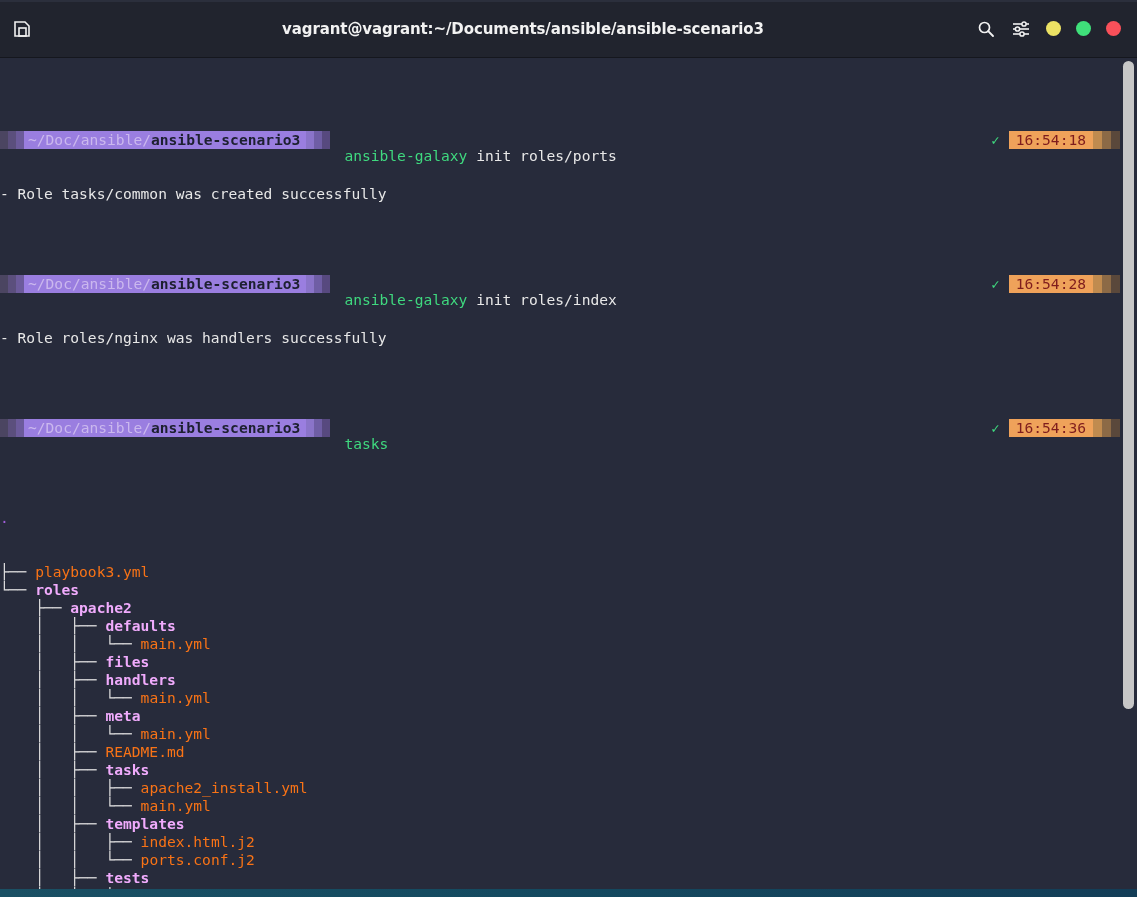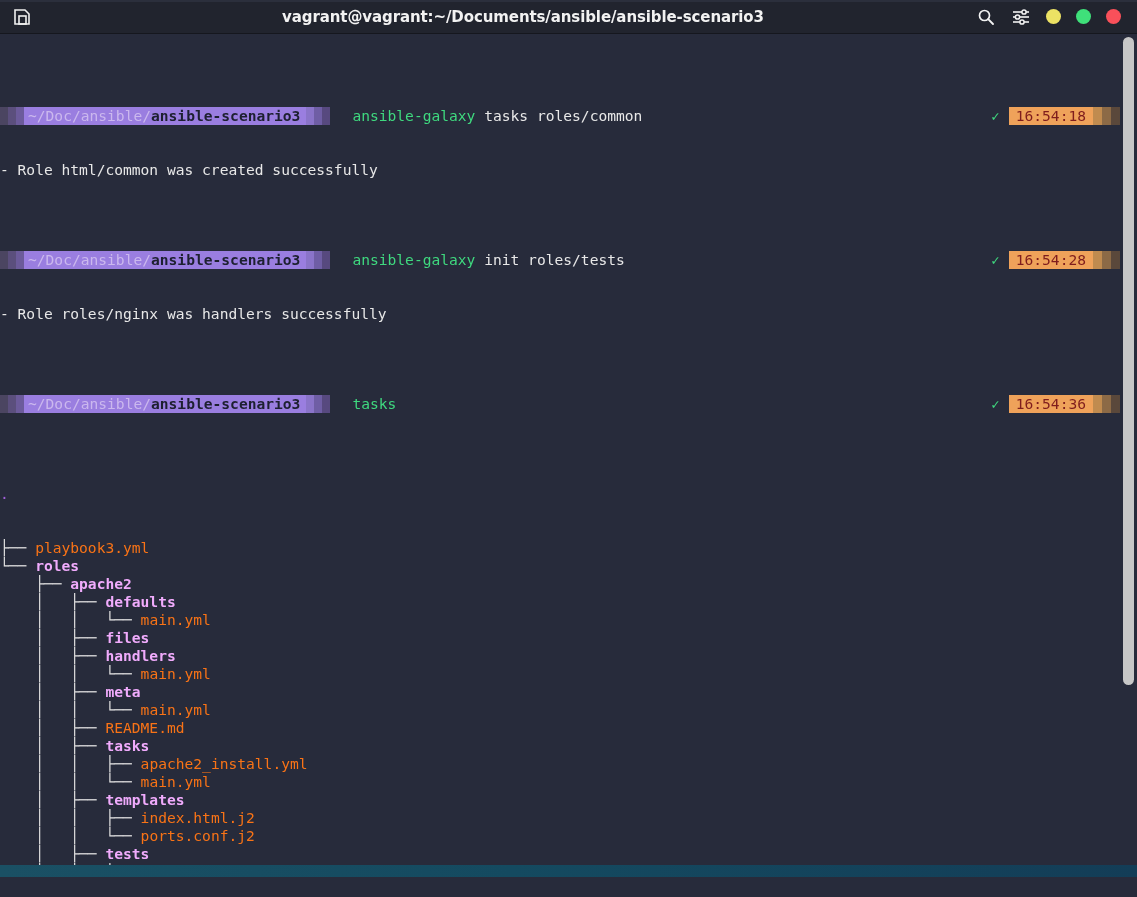--- a/index.html
+++ b/index.html
@@ -8,21 +8,21 @@
     width: 1137px;
     height: 897px;
     overflow: hidden;
     background: #272b3b;
     font-family: "DejaVu Sans Mono", monospace;
   }
 
   
   #titlebar {
     position: relative;
-    height: 34px;
+    height: 58px;
     width: 1137px;
     background: #21242e;
     display: flex;
     align-items: center;
     border-bottom: 1px solid #15171e;
   }
   #titlebar-topline {
     position: absolute;
     top: 0; left: 0; right: 0;
     height: 2px;
@@ -103,21 +103,22 @@
     color: #1d2030;
     padding: 0 6px 0 4px;
     font-weight: bold;
   }
   .seg-main .dim { color: #cbb8ee; font-weight: normal; }
   .t1 { background: #8a74c9; }
   .t2 { background: #6f5ea5; }
   .t3 { background: #57497f; }
   .cmd {
     color: #3fd97f;
-    padding-left: 22px;
+    padding-left: 14px;
+    margin-top: 16px;
   }
   .cmd .arg { color: #e8e8e8; }
 
   .pl-right {
     position: absolute;
     right: 17px;
     top: 0;
     height: 18px;
     display: flex;
     align-items: stretch;
@@ -217,41 +218,41 @@
 
     
     <div class="prompt-row">
       <span class="pl pl-cap c1"></span>
       <span class="pl pl-cap c2"></span>
       <span class="pl pl-cap c3"></span>
       <span class="pl seg-main"><span class="dim">~/Doc/ansible/</span><span>ansible-scenario3</span></span>
       <span class="pl pl-cap t1"></span>
       <span class="pl pl-cap t2"></span>
       <span class="pl pl-cap t3"></span>
-      <span class="pl cmd"><span>ansible-galaxy</span><span class="arg"> tasks roles/common</span></span>
+      <span class="pl cmd"><span>ansible-galaxy</span><span class="arg"> init roles/ports</span></span>
       <span class="pl-right">
         <span class="check">✓</span>
         <span class="ts">16:54:18</span>
         <span class="pl g1"></span>
         <span class="pl g2"></span>
         <span class="pl g3"></span>
       </span>
     </div>
-    <div class="out">- Role html/common was created successfully</div>
+    <div class="out">- Role tasks/common was created successfully</div>
 
     
     <div class="prompt-row">
       <span class="pl pl-cap c1"></span>
       <span class="pl pl-cap c2"></span>
       <span class="pl pl-cap c3"></span>
       <span class="pl seg-main"><span class="dim">~/Doc/ansible/</span><span>ansible-scenario3</span></span>
       <span class="pl pl-cap t1"></span>
       <span class="pl pl-cap t2"></span>
       <span class="pl pl-cap t3"></span>
-      <span class="pl cmd"><span>ansible-galaxy</span><span class="arg"> init roles/tests</span></span>
+      <span class="pl cmd"><span>ansible-galaxy</span><span class="arg"> init roles/index</span></span>
       <span class="pl-right">
         <span class="check">✓</span>
         <span class="ts">16:54:28</span>
         <span class="pl g1"></span>
         <span class="pl g2"></span>
         <span class="pl g3"></span>
       </span>
     </div>
     <div class="out">- Role roles/nginx was handlers successfully</div>
 

